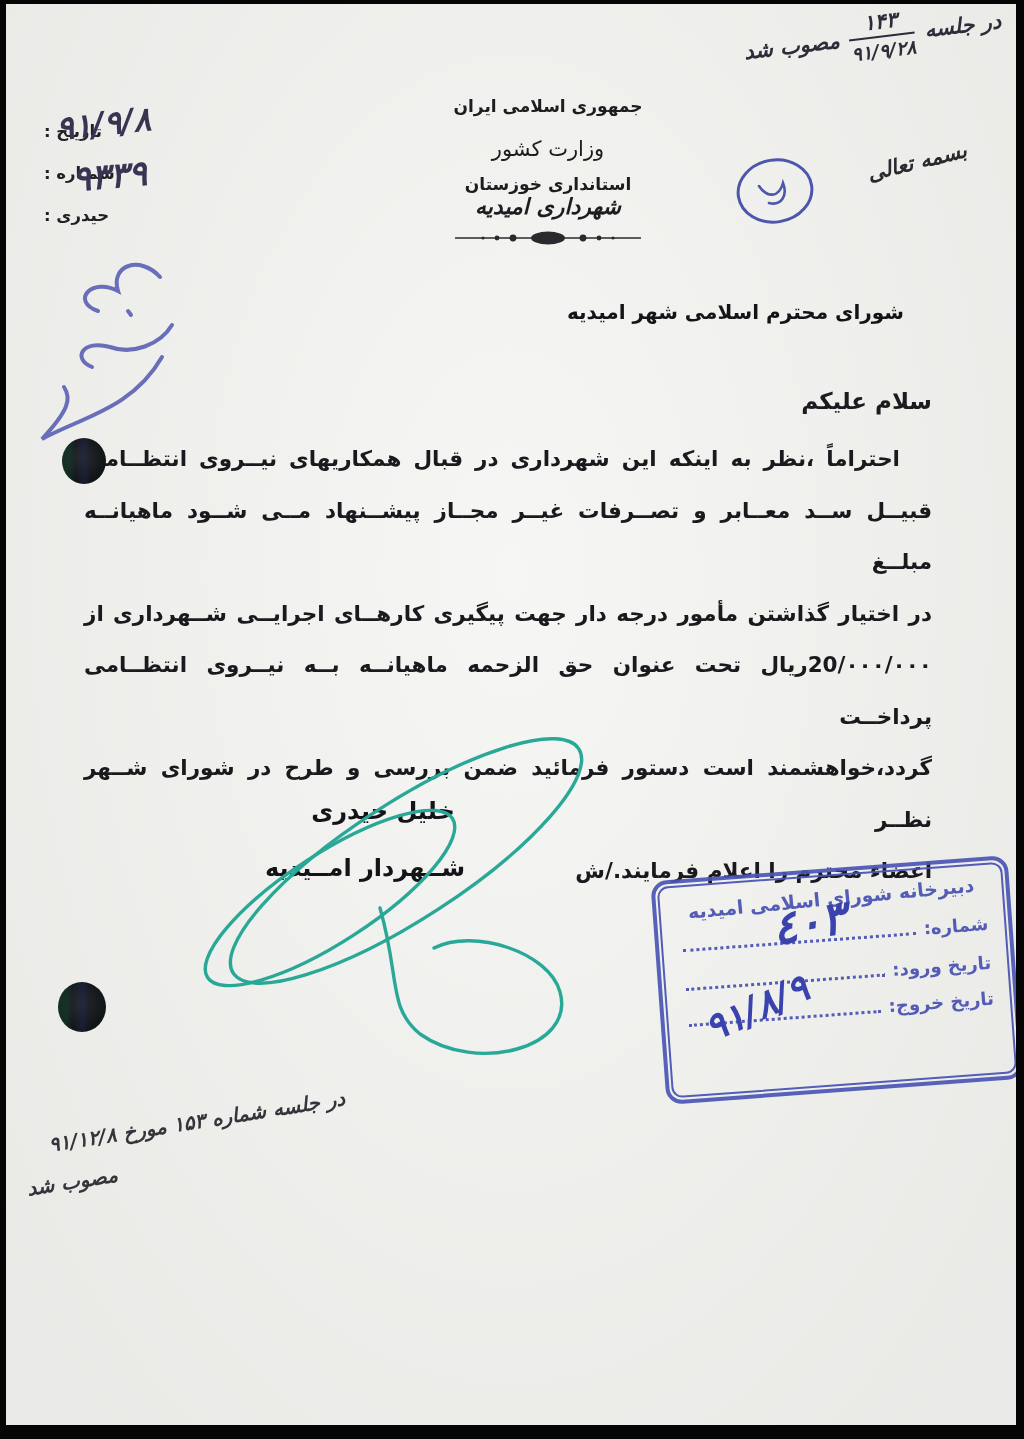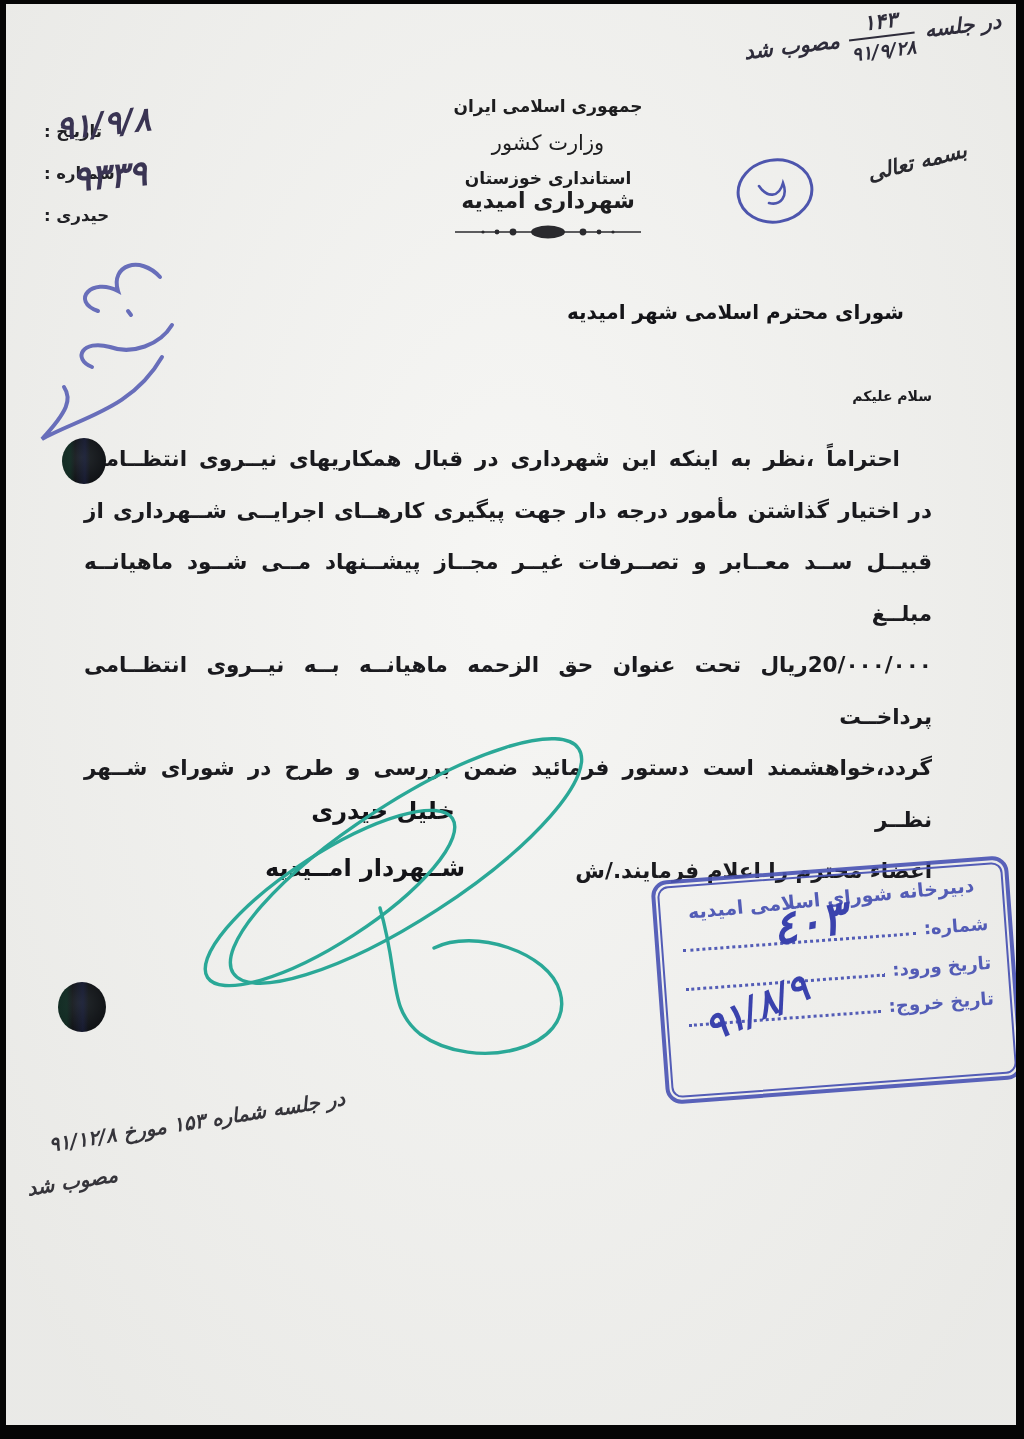--- a/index.html
+++ b/index.html
@@ -35,24 +35,24 @@
   }
   .frac{display:inline-flex;flex-direction:column;align-items:center;line-height:1.1;}
   .frac-top{padding:0 16px 2px;border-bottom:2px solid var(--pen-dark);letter-spacing:4px;}
   .frac-bottom{padding-top:3px;letter-spacing:2px;font-size:19px;}
 
   
   .letterhead{
     position:absolute;top:92px;left:392px;width:300px;
     text-align:center;direction:rtl;color:#1d1d1f;
   }
-  .lh-country{font-size:17px;font-weight:700;margin-bottom:15px;}
+  .lh-country{font-size:17px;font-weight:700;margin-bottom:21px;}
   .lh-ministry{font-size:21px;font-weight:400;margin-bottom:13px;letter-spacing:1px;}
   .lh-province{font-size:17px;font-weight:600;}
-  .lh-city{font-size:22px;font-weight:800;}
+  .lh-city{font-size:22px;font-weight:800;font-style:italic;}
   .lh-divider{margin-top:10px;}
 
   
   .besmele{
     position:absolute;top:146px;left:836px;width:150px;
     transform:rotate(-14deg);direction:rtl;text-align:center;
     font-size:21px;font-weight:700;font-style:italic;color:#29292f;
     letter-spacing:1px;
   }
 
@@ -69,21 +69,21 @@
   .hw-number{top:152px;left:66px;font-size:35px;letter-spacing:6px;transform:rotate(-5deg);}
 
   
   .margin-scrawl{position:absolute;top:243px;left:4px;}
 
   
   .recipient{
     position:absolute;top:296px;right:112px;
     direction:rtl;font-size:20px;font-weight:800;color:#141418;letter-spacing:.5px;
   }
-  .salutation{position:absolute;top:384px;right:84px;direction:rtl;font-size:14px;font-weight:700;}
+  .salutation{position:absolute;top:384px;right:84px;direction:rtl;font-size:23px;font-weight:700;}
   .body-text{
     position:absolute;top:429px;right:84px;width:848px;
     direction:rtl;font-size:21.5px;font-weight:700;color:#1a1a1e;line-height:51.5px;
   }
   .body-line{text-align:justify;text-align-last:justify;}
   .body-line.first{padding-right:32px;}
   .body-line.last{text-align-last:right;}
 
   
   .signer-name{position:absolute;top:793px;left:296px;width:162px;text-align:center;
@@ -197,22 +197,22 @@
         <path d="M 118 64 l 3 4"></path>
       </g>
     </svg>
   </div>
 
   <div class="recipient">شورای محترم اسلامی شهر امیدیه</div>
   <div class="salutation">سلام علیکم</div>
 
   <div class="body-text">
     <div class="body-line first">احتراماً ،نظر به اینکه این شهرداری در قبال همکاریهای نیــروی انتظــامی</div>
+    <div class="body-line">قبیــل ســد معــابر و تصــرفات غیــر مجــاز پیشــنهاد مــی شــود ماهیانــه مبلــغ</div>
     <div class="body-line">در اختیار گذاشتن مأمور درجه دار جهت پیگیری کارهــای اجرایــی شــهرداری از</div>
-    <div class="body-line">قبیــل ســد معــابر و تصــرفات غیــر مجــاز پیشــنهاد مــی شــود ماهیانــه مبلــغ</div>
     <div class="body-line">20/۰۰۰/۰۰۰ریال تحت عنوان حق الزحمه ماهیانــه بــه نیــروی انتظــامی پرداخــت</div>
     <div class="body-line">گردد،خواهشمند است دستور فرمائید ضمن بررسی و طرح در شورای شــهر نظــر</div>
     <div class="body-line last">اعضاء محترم را اعلام فرمایند./ش</div>
   </div>
 
   <div class="signer-name">خلیل حیدری</div>
   <div class="signer-title">شــهردار امــیدیه</div>
   <div class="signature-svg">
     <svg width="470" height="360" viewBox="0 0 470 360" aria-hidden="true">
       <g fill="none" stroke="#2aa897" stroke-width="3.4" stroke-linecap="round">

